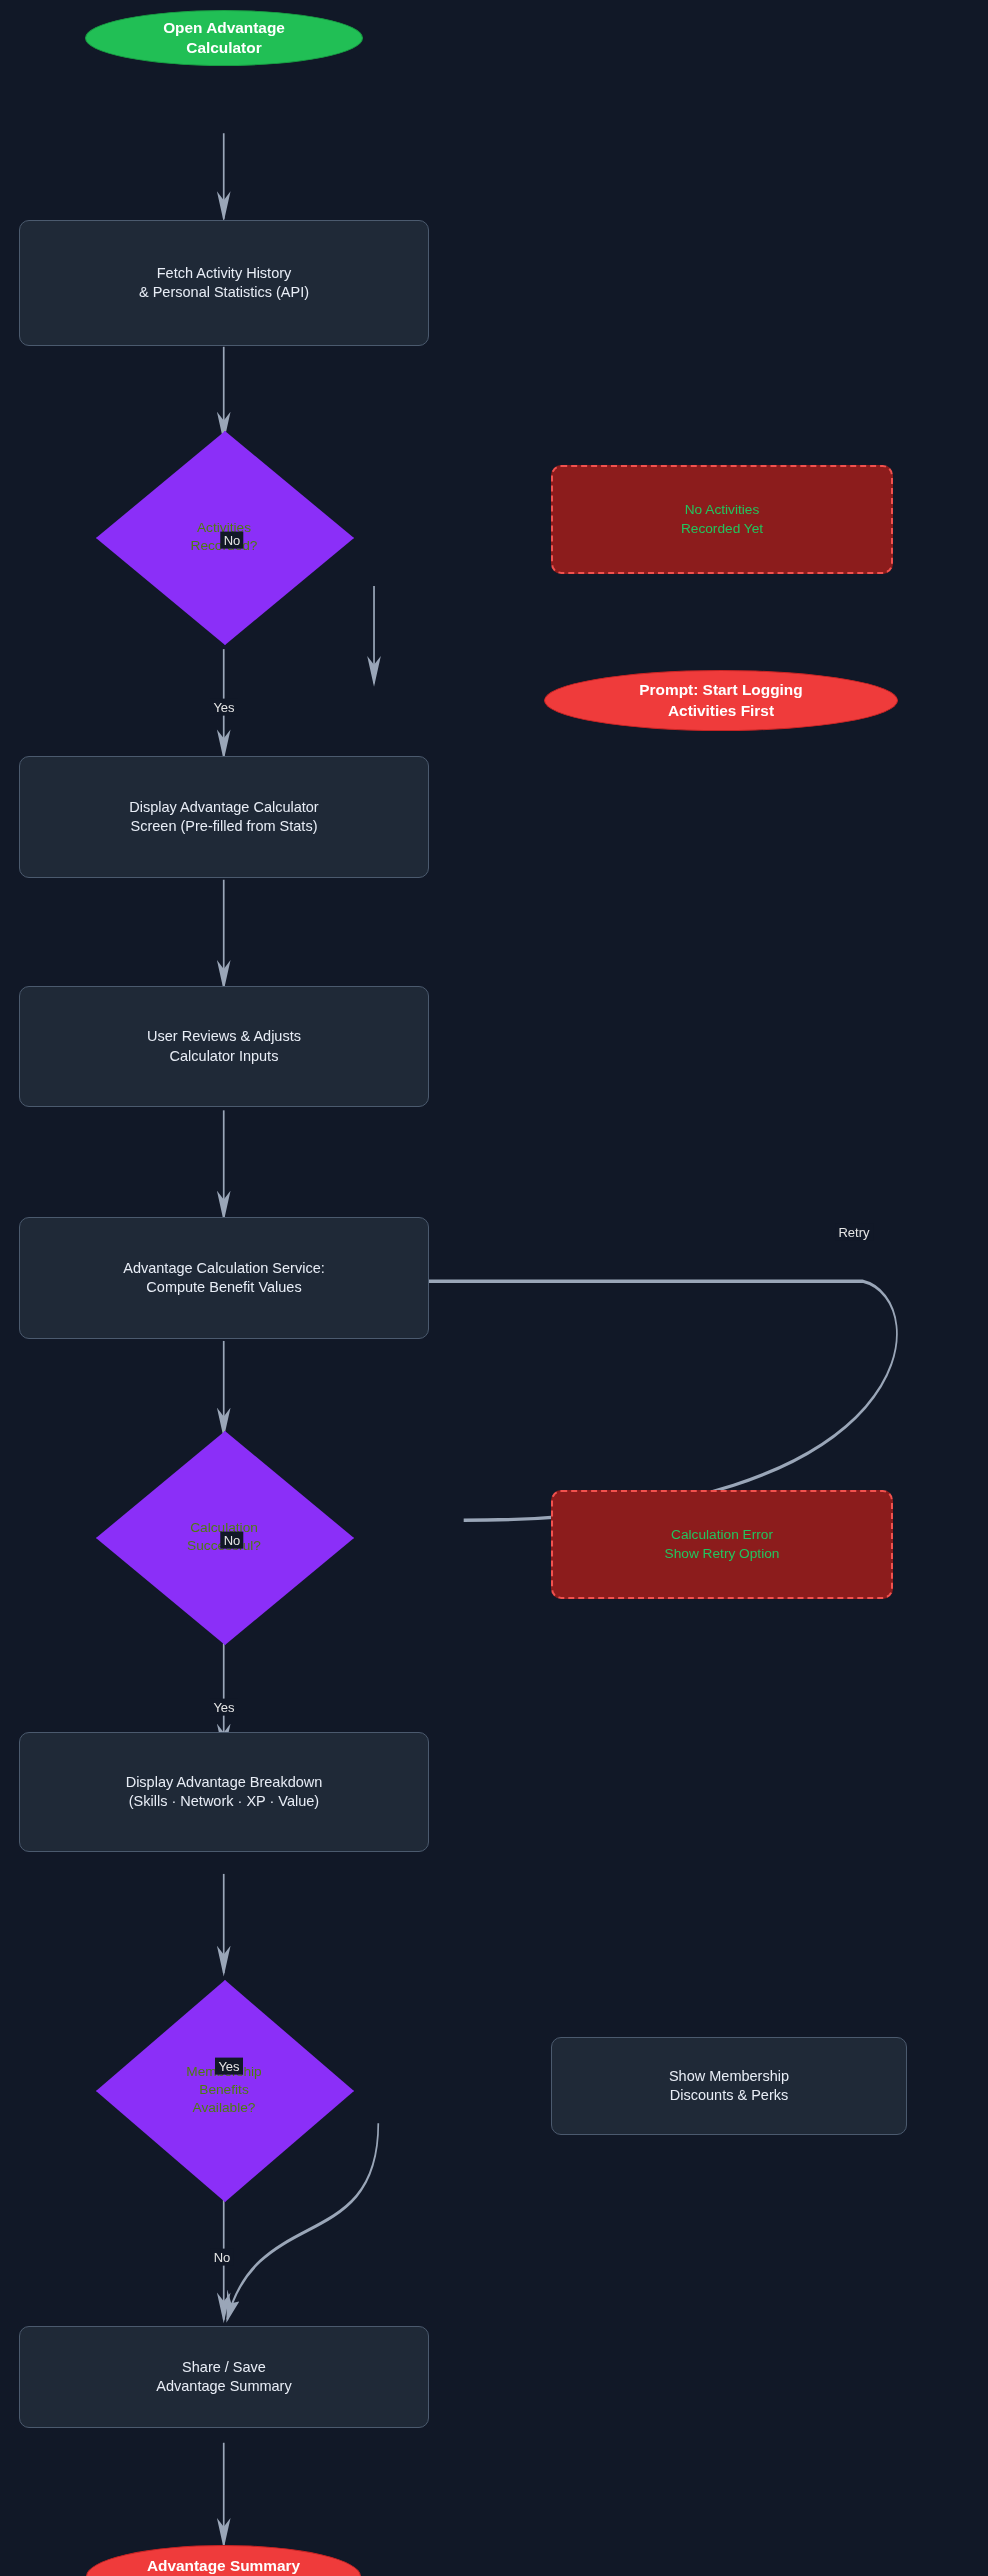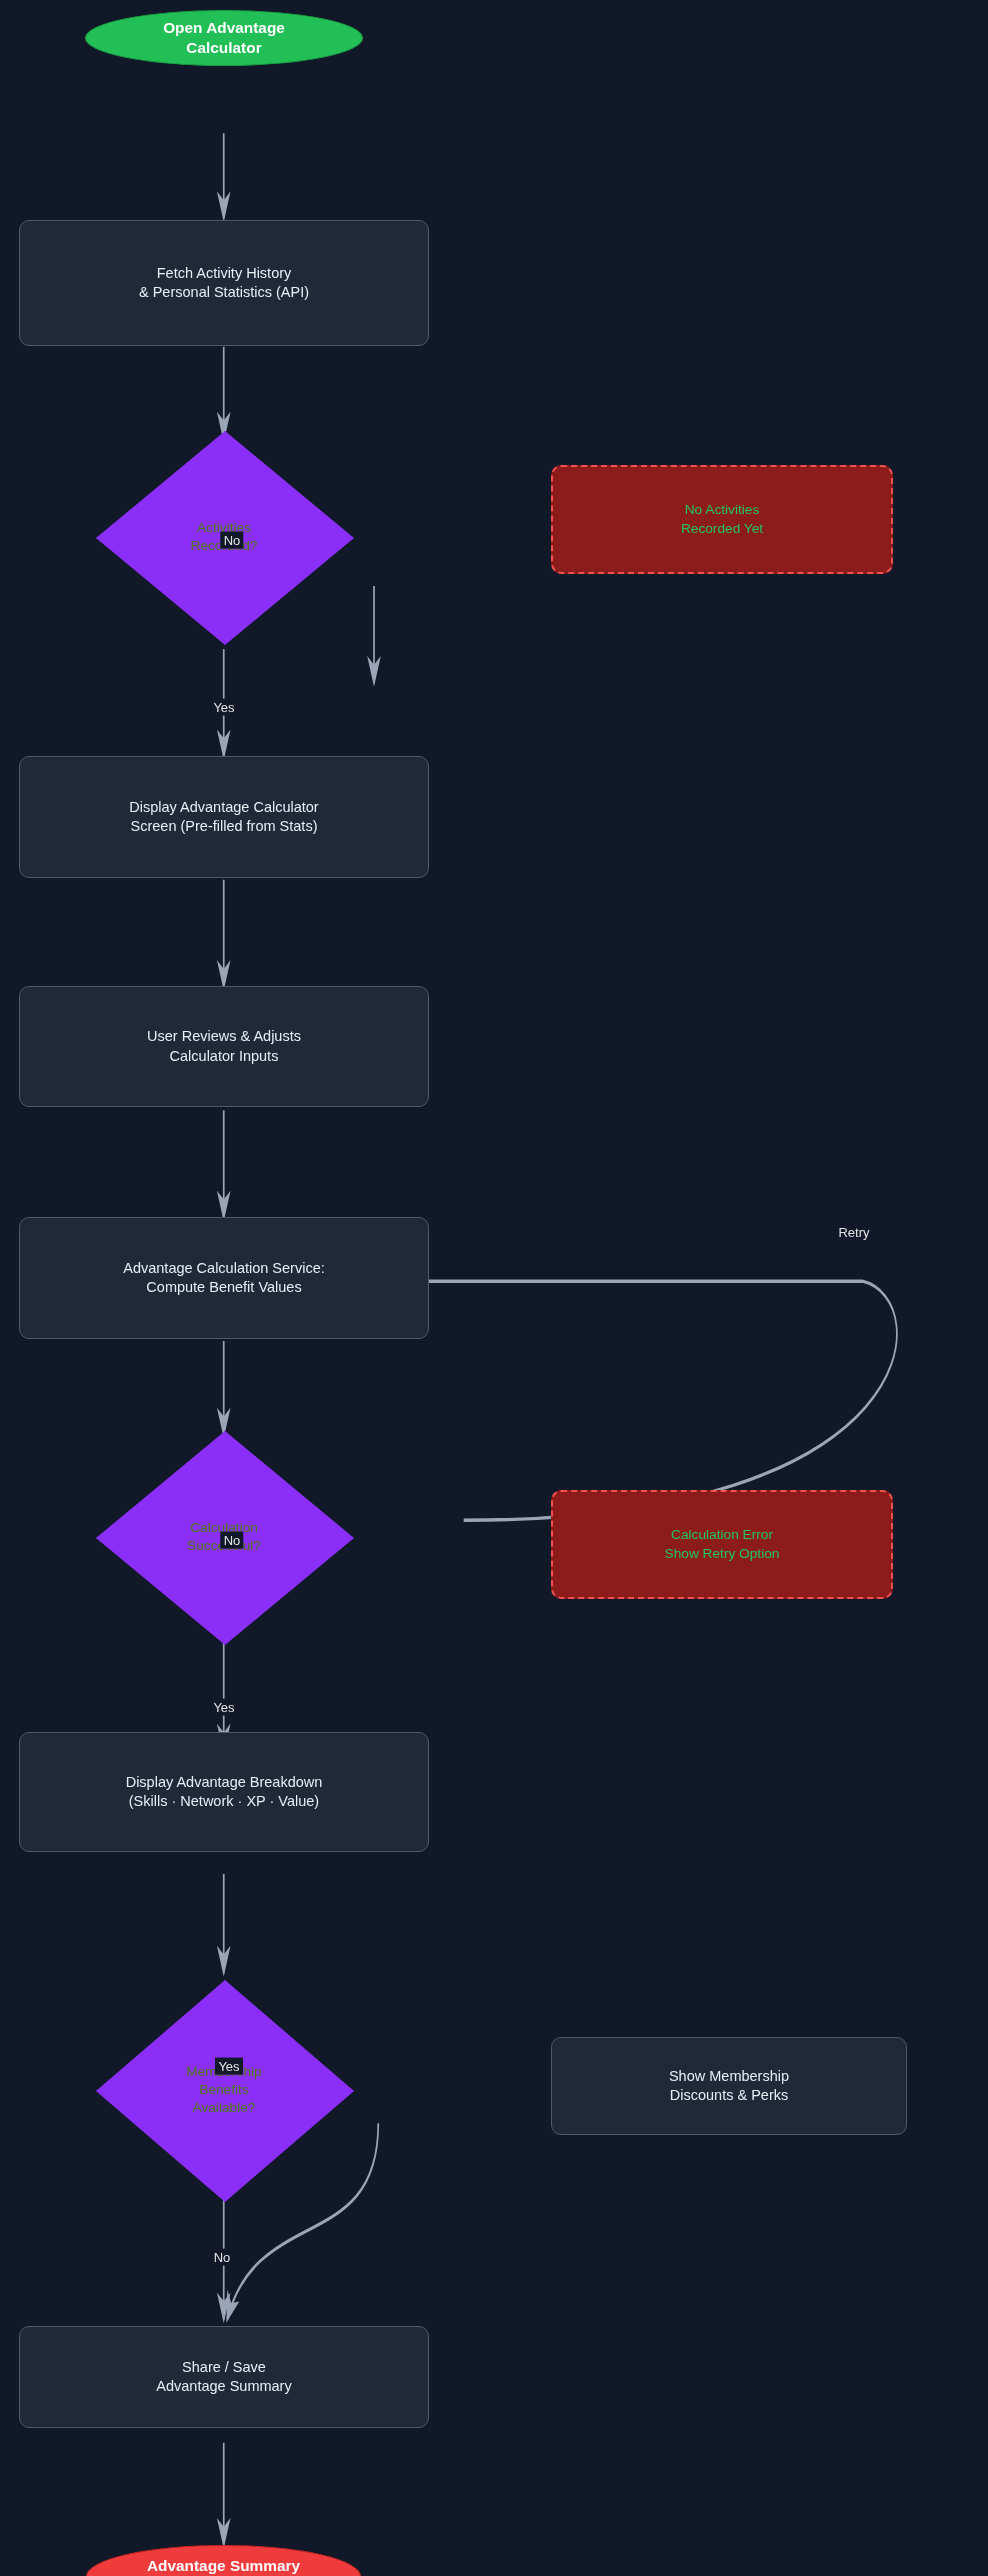--- a/index.html
+++ b/index.html
@@ -165,20 +165,24 @@
     <span class="diamond-shape"></span>
     <span class="node-text">Activities
 Recorded?</span>
   </div>
 
   <div class="node error" style="left:551px; top:465px; width:342px; height:109px;">
     <span class="node-text">No Activities
 Recorded Yet</span>
   </div>
 
+  <div class="node terminal end" style="left:544px; top:670px; width:354px; height:61px;">
+    <span class="node-text">Prompt: Start Logging
+Activities First</span>
+  </div>
 
   <div class="node process" style="left:19px; top:756px; width:410px; height:122px;">
     <span class="node-text">Display Advantage Calculator
 Screen (Pre-filled from Stats)</span>
   </div>
 
   <div class="node process" style="left:19px; top:1217px; width:410px; height:122px;">
     <span class="node-text">Advantage Calculation Service:
 Compute Benefit Values</span>
   </div>

